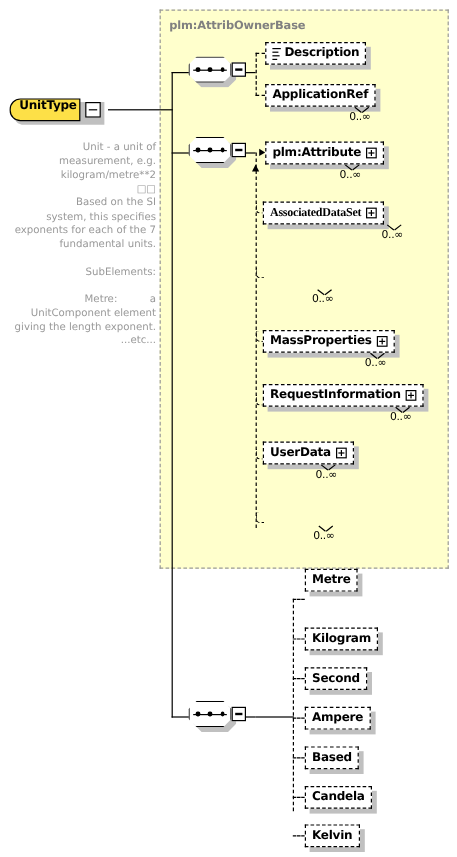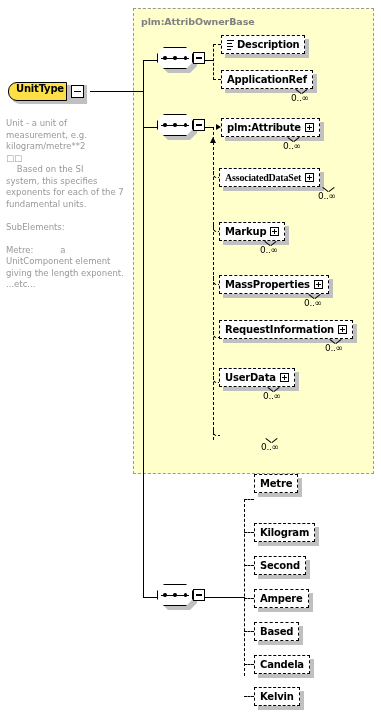--- a/index.html
+++ b/index.html
@@ -130,21 +130,21 @@
 
   
   .doc-text {
     position: absolute;
     left: 6px;
     top: 118px;
     width: 124px;
     font-size: 8.5px;
     line-height: 11.5px;
     color: #999999;
-    text-align: left;
+    text-align: right;
     white-space: pre-wrap;
   }
 
   
   .compositor {
     position: absolute;
     width: 47px;
     height: 26px;
   }
   .compositor .shadow {
@@ -449,27 +449,20 @@
     <div class="shadow"></div>
     <div class="body">
       <span class="label">AssociatedDataSet</span>
       <span class="plusminus plus"></span>
     </div>
   </div>
   <div class="chev" style="left:323px; top:187px;"></div>
   <div class="occurs" style="left:318px; top:191px;">0..∞</div>
 
   <div class="elbow" style="left:213px; top:223px;"></div>
-  <div class="elem" style="left:219px; top:222px;">
-    <div class="shadow"></div>
-    <div class="body">
-      <span class="label">Markup</span>
-      <span class="plusminus plus"></span>
-    </div>
-  </div>
   <div class="chev" style="left:265px; top:241px;"></div>
   <div class="occurs" style="left:260px; top:245px;">0..∞</div>
 
   <div class="elbow" style="left:213px; top:276px;"></div>
   <div class="elem" style="left:219px; top:275px;">
     <div class="shadow"></div>
     <div class="body">
       <span class="label">MassProperties</span>
       <span class="plusminus plus"></span>
     </div>

